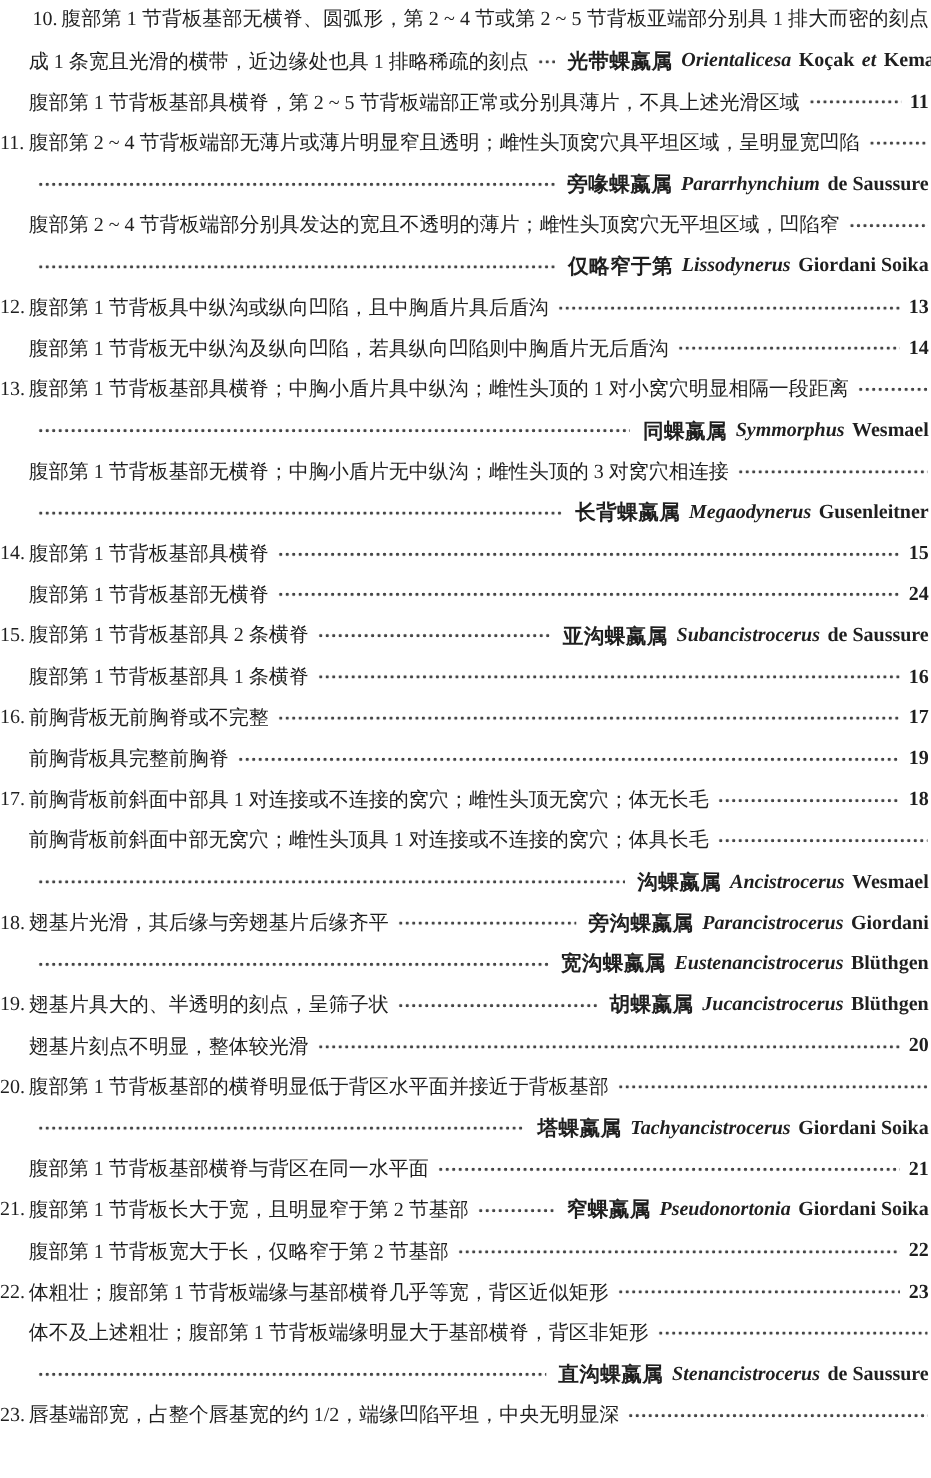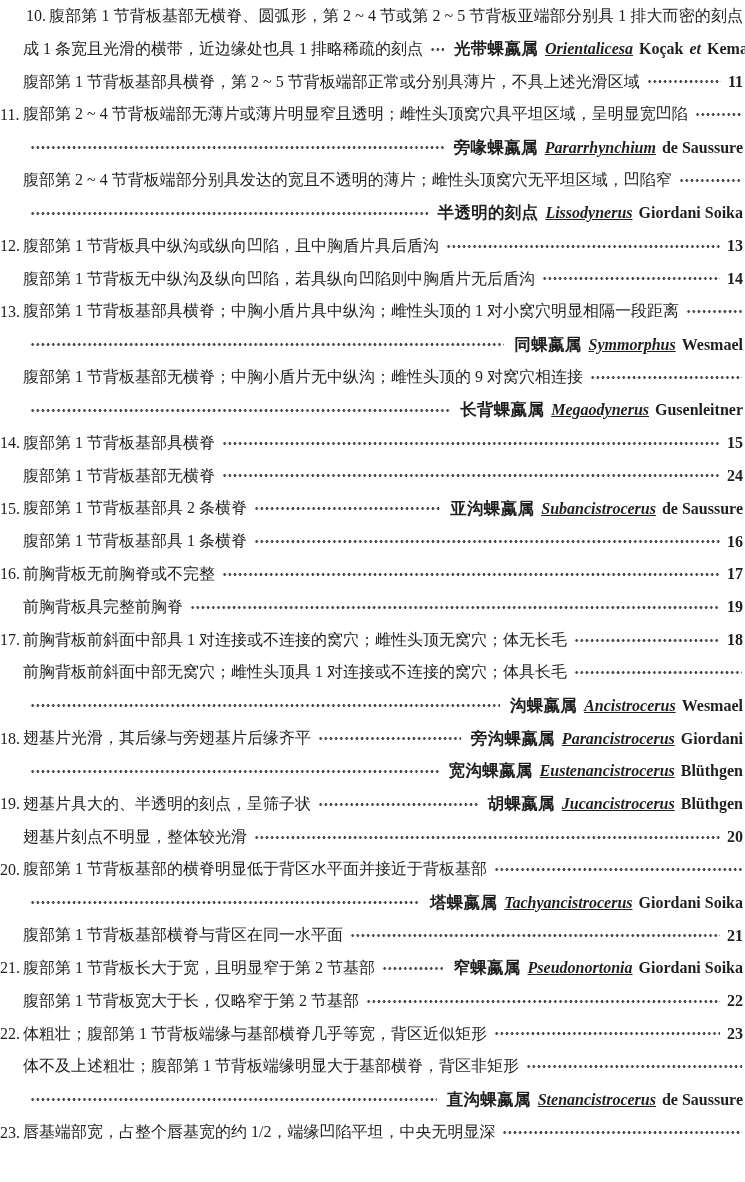--- a/index.html
+++ b/index.html
@@ -40,21 +40,21 @@
   .seg.L:last-child{margin-right:1px;}
   .seg.ref{flex:0 0 auto;font-weight:bold;}
   .seg.g{
     flex:0 0 auto;
     font-family:"Liberation Sans","DejaVu Sans",sans-serif;
     font-weight:bold;
     font-size:16.5px;
     letter-spacing:0.3px;
     margin-left:3px;
   }
-  .seg.lat{flex:0 0 auto;font-weight:bold;font-style:italic;margin-left:7px;text-decoration:underline;}
+  .seg.lat{flex:0 0 auto;font-weight:bold;font-style:italic;margin-left:7px;}
   .seg.au{flex:0 0 auto;font-weight:bold;margin-left:6px;text-align:right;}
   .seg.aui{flex:0 0 auto;font-weight:bold;font-style:italic;margin-left:6px;}
   
   .line.jline{
     display:block;
     line-height:32.8333px;
     text-align:justify;
     text-align-last:justify;
   }
   .jline .num{display:inline-block;margin-left:26px;}
@@ -94,21 +94,21 @@
       <span class="seg au">de Saussure</span>
     </div>
     <div class="line">
       <span class="num"></span>
       <span class="seg t">腹部第 2 ~ 4 节背板端部分别具发达的宽且不透明的薄片；雌性头顶窝穴无平坦区域，凹陷窄</span>
       <span class="seg L"></span>
     </div>
     <div class="line">
       <span class="num"></span>
       <span class="seg L"></span>
-      <span class="seg g">半透明的刻点</span>
+      <span class="seg g">仅略窄于第</span>
       <span class="seg lat">Lissodynerus</span>
       <span class="seg au">Giordani Soika</span>
     </div>
     <div class="line">
       <span class="num">12.</span>
       <span class="seg t">腹部第 1 节背板具中纵沟或纵向凹陷，且中胸盾片具后盾沟</span>
       <span class="seg L"></span>
       <span class="seg ref">13</span>
     </div>
     <div class="line">
@@ -124,21 +124,21 @@
     </div>
     <div class="line">
       <span class="num"></span>
       <span class="seg L"></span>
       <span class="seg g">同蜾蠃属</span>
       <span class="seg lat">Symmorphus</span>
       <span class="seg au">Wesmael</span>
     </div>
     <div class="line">
       <span class="num"></span>
-      <span class="seg t">腹部第 1 节背板基部无横脊；中胸小盾片无中纵沟；雌性头顶的 9 对窝穴相连接</span>
+      <span class="seg t">腹部第 1 节背板基部无横脊；中胸小盾片无中纵沟；雌性头顶的 3 对窝穴相连接</span>
       <span class="seg L"></span>
     </div>
     <div class="line">
       <span class="num"></span>
       <span class="seg L"></span>
       <span class="seg g">长背蜾蠃属</span>
       <span class="seg lat">Megaodynerus</span>
       <span class="seg au">Gusenleitner</span>
     </div>
     <div class="line">

